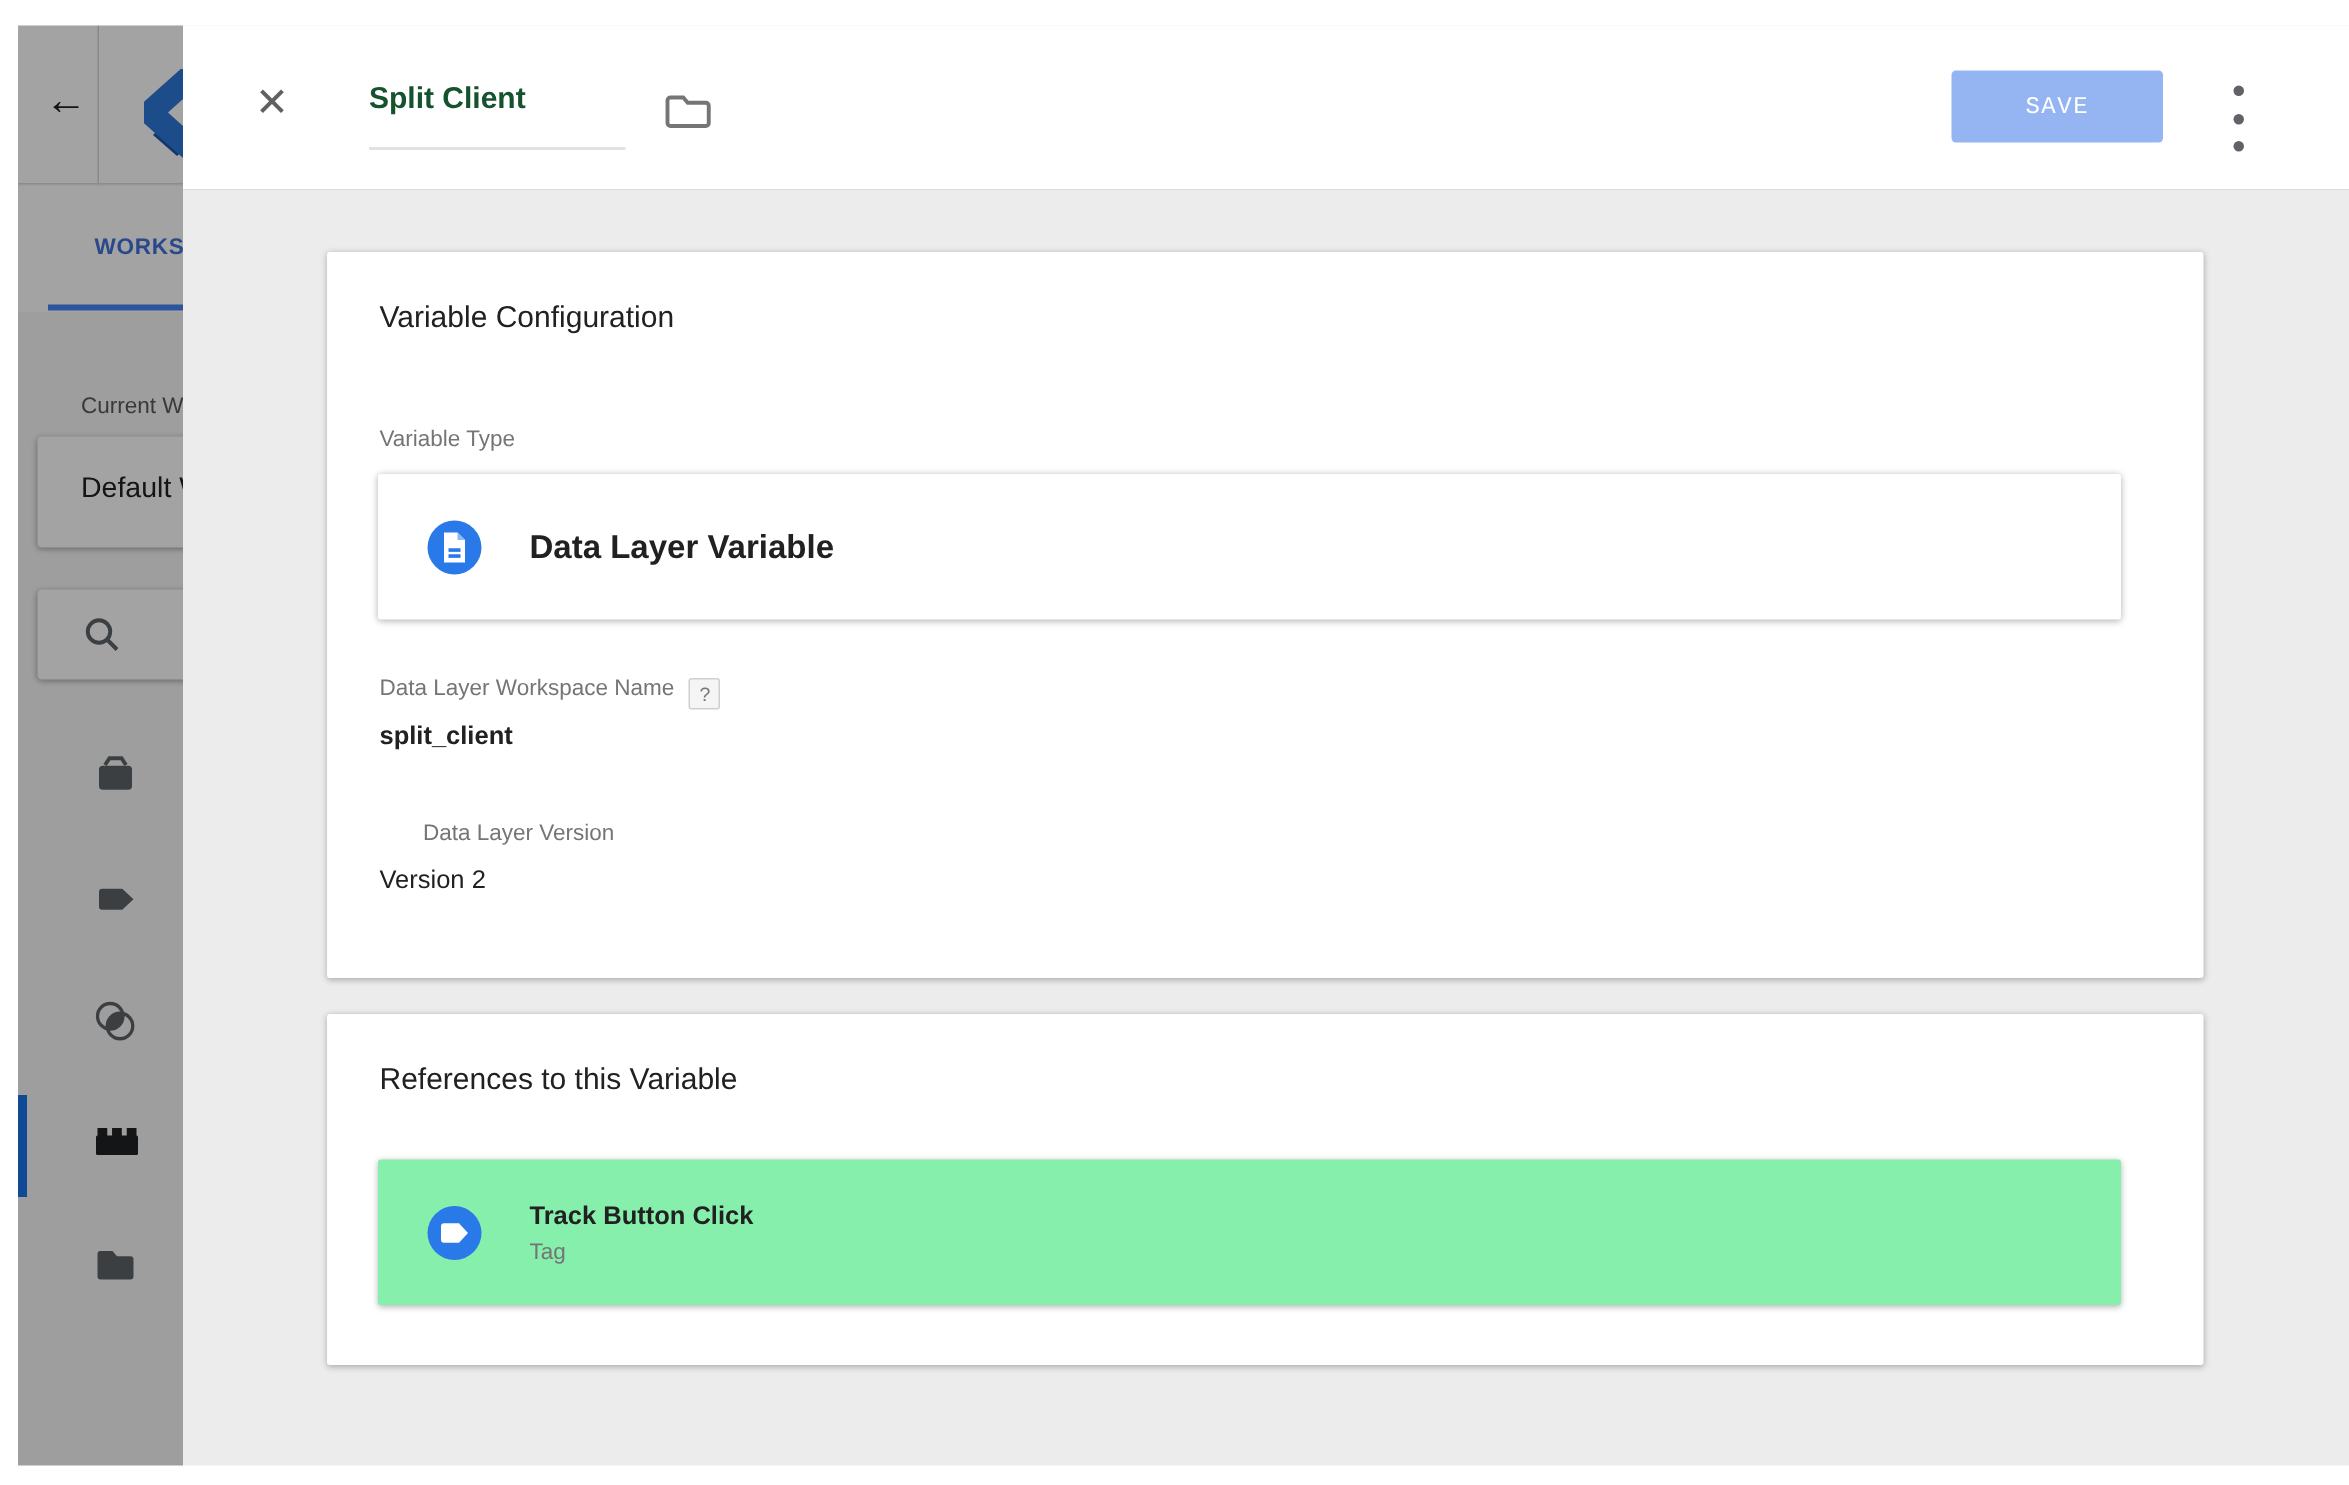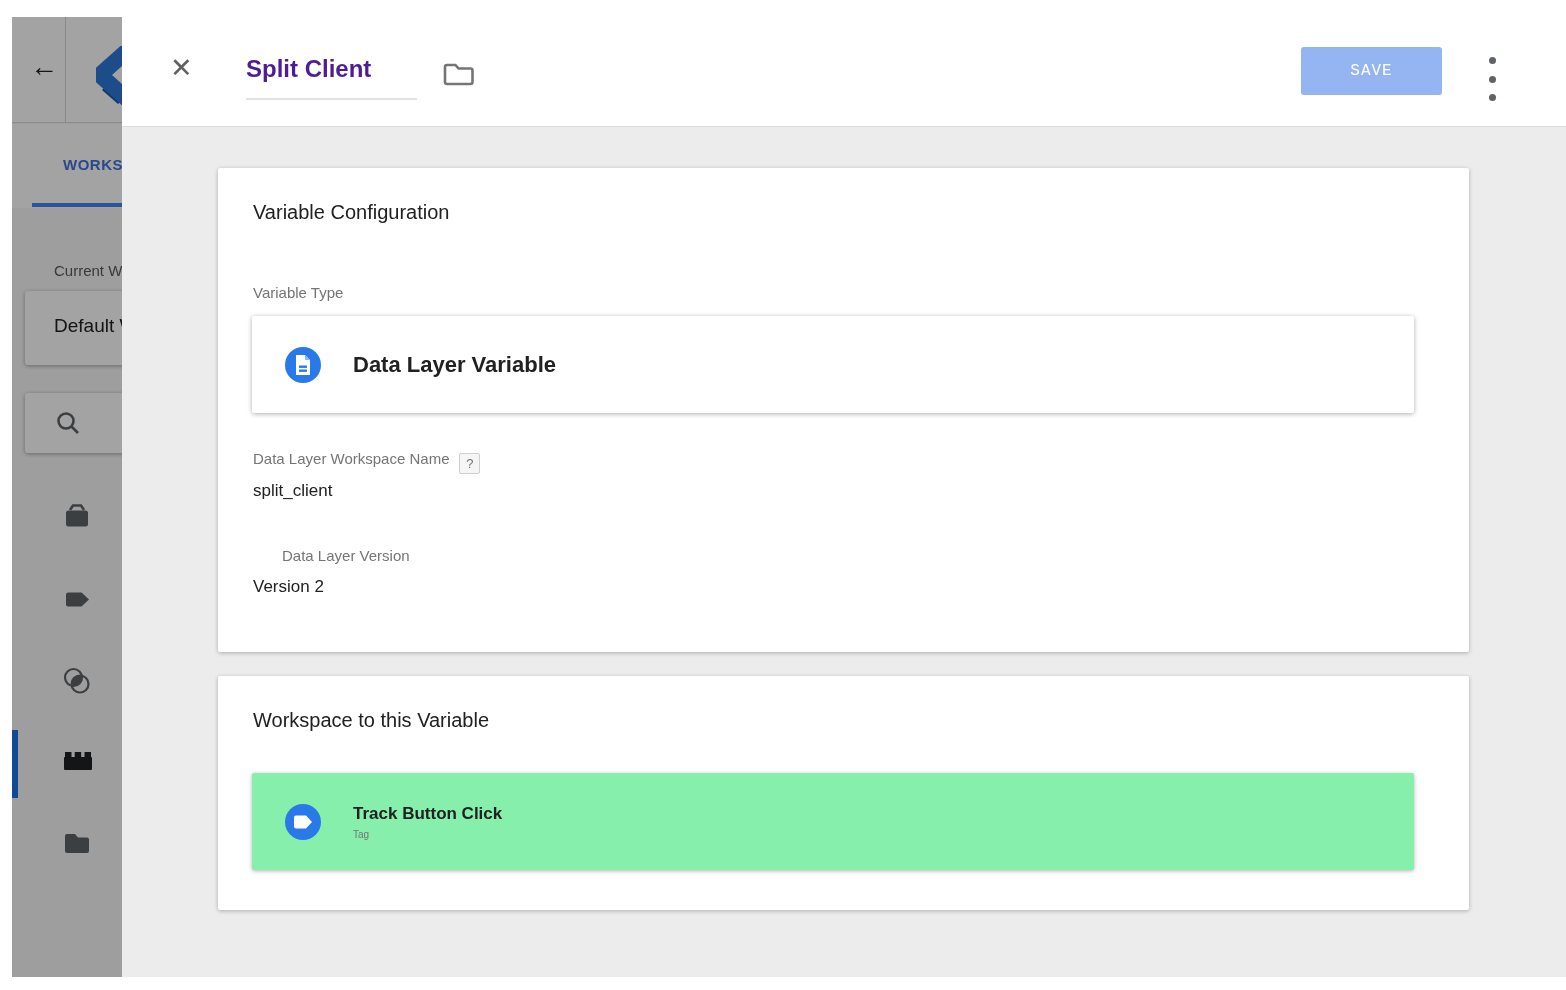--- a/index.html
+++ b/index.html
@@ -37,21 +37,21 @@
   .nav-folders { top:622px; }
   .active-bar { position:absolute; left:0; top:522px; width:6px; height:68px; background:var(--active-bar); }
   .scrim { position:absolute; left:12px; top:17px; width:110px; height:960px;
            background:rgba(0,0,0,0.36); }
 
   
   .panel { position:absolute; left:122px; top:17px; width:1444px; height:960px; background:#ececec; }
   .panel-header { position:absolute; left:0; top:0; width:100%; height:110px; background:#fff;
                   border-bottom:1px solid #dcdcdc; }
   .close-btn { position:absolute; left:48px; top:38px; font-size:27px; line-height:27px; color:#616161; cursor:pointer; }
-  .panel-title { position:absolute; left:124px; top:38px; font-size:24px; font-weight:bold; color:#4c1d95; white-space:nowrap; }
+  .panel-title { position:absolute; left:124px; top:38px; font-size:20px; font-weight:bold; color:#14532d; white-space:nowrap; }
   .title-underline { position:absolute; left:124px; top:81px; width:171px; height:2px; background:#e2e2e2; }
   .hdr-folder { position:absolute; left:320px; top:44px; color:#757575; }
   .save-btn { position:absolute; left:1179px; top:30px; width:141px; height:48px; background:var(--save-blue);
               border:none; border-radius:3px; color:#fff; font-size:16px; letter-spacing:1px;
               font-family:Liberation Mono, monospace; cursor:pointer; }
   .kebab { position:absolute; left:1364px; top:40px; width:12px; height:44px; display:flex;
            flex-direction:column; justify-content:space-between; align-items:center; cursor:pointer; }
   .kebab i { width:7px; height:7px; border-radius:50%; background:#5f6368; }
 
   .panel-body { position:absolute; left:0; top:110px; width:100%; height:850px; }
@@ -67,29 +67,29 @@
               border-radius:2px; box-shadow:0 1px 5px rgba(0,0,0,0.32); cursor:pointer; }
   .blue-circle { position:absolute; left:33px; top:50%; transform:translateY(-50%);
                  width:36px; height:36px; border-radius:50%; background:var(--accent-blue); }
   .blue-circle svg { position:absolute; left:50%; top:50%; transform:translate(-50%,-50%); }
   .row-type-title { position:absolute; left:101px; top:50%; transform:translateY(-50%);
                     font-size:22px; font-weight:bold; color:#212121; }
   .lbl-name { top:282px; }
   .help-badge { display:inline-block; margin-left:10px; width:21px; height:21px; text-align:center;
                 line-height:19px; font-size:13px; color:#757575; background:#f5f5f5;
                 border:1px solid #cfcfcf; border-radius:2px; vertical-align:-4px; cursor:pointer; }
-  .val-name { top:313px; }
+  .val-name { top:313px;font-weight:bold; }
   .lbl-version { top:379px;margin-left:29px; }
   .val-version { top:409px; }
 
   .row-ref { position:absolute; left:34px; top:97px; width:1162px; height:97px; background:#86efac;
              border-radius:2px; box-shadow:0 1px 4px rgba(0,0,0,0.3); cursor:pointer; }
   .ref-texts { position:absolute; left:101px; top:50%; transform:translateY(-50%); }
   .ref-title { font-size:17px; font-weight:bold; color:#212121; }
-  .ref-sub { margin-top:5px; font-size:10px; color:#757575; }
+  .ref-sub { margin-top:5px; font-size:15px; color:#757575; }
 </style>
 </head>
 <body>
 
 <div class="page">
 
   <div class="left-col">
     <div class="toolbar">
       <span class="back-btn">←</span>
       <div class="tb-divider"></div>
@@ -198,21 +198,21 @@
         <div class="field-label lbl-name">
           <span>Data Layer Workspace Name</span><span class="help-badge">?</span>
         </div>
         <div class="field-value val-name">split_client</div>
 
         <div class="field-label lbl-version">Data Layer Version</div>
         <div class="field-value val-version">Version 2</div>
       </div>
 
       <div class="card card-refs">
-        <div class="card-title">Workspace to this Variable</div>
+        <div class="card-title">References to this Variable</div>
         <div class="row-ref">
           <span class="blue-circle">
             <svg width="22" height="18" viewBox="0 0 22 18">
               <path d="M2 4.5 a2 2 0 0 1 2-2 h10 l6 6.5 -6 6.5 H4 a2 2 0 0 1 -2-2 z" fill="#fff"></path>
             </svg>
           </span>
           <span class="ref-texts">
             <div class="ref-title">Track Button Click</div>
             <div class="ref-sub">Tag</div>
           </span>

